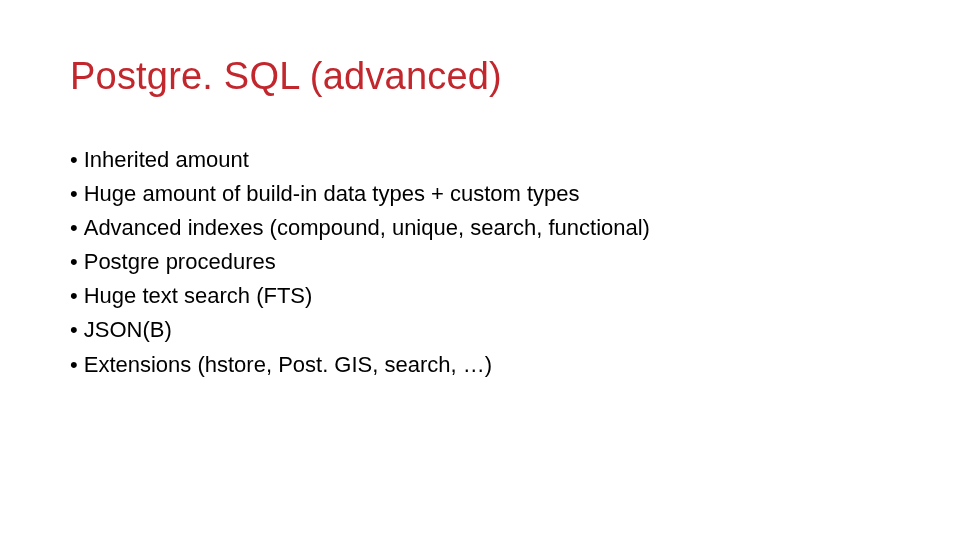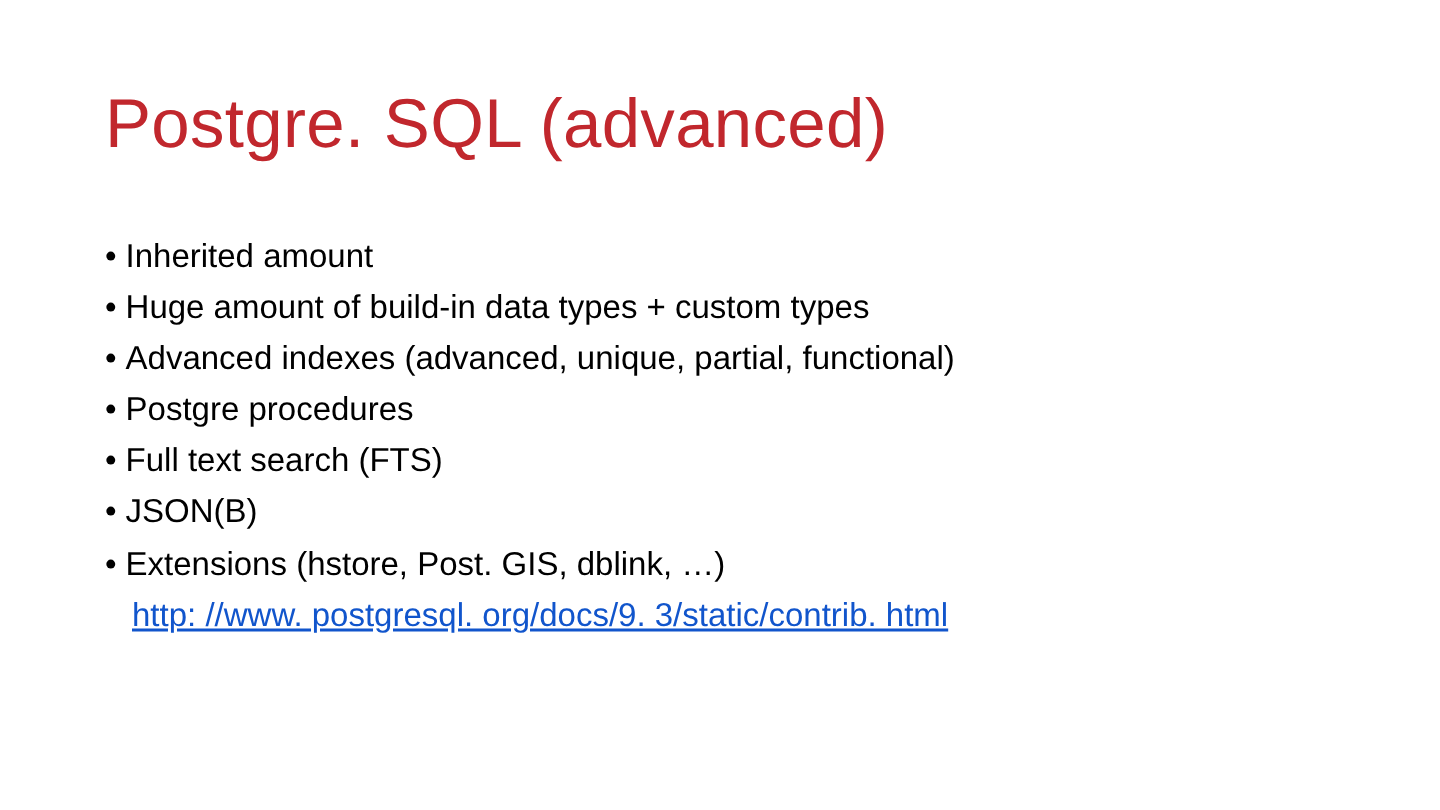--- a/index.html
+++ b/index.html
@@ -12,21 +12,21 @@
     overflow: hidden;
   }
   .slide {
     box-sizing: border-box;
     width: 960px;
     height: 540px;
     padding: 55px 70px 40px 70px;
     position: relative;
   }
   .title {
-    font-size: 46px;
+    font-size: 38px;
     font-weight: 400;
     color: #c1272d;
     margin: 0 0 45px 0;
     letter-spacing: 0.2px;
   }
   .bullets {
     font-size: 22px;
     color: #000000;
     line-height: 1.55;
   }
@@ -65,42 +65,39 @@
       <span class="bullet-text">Inherited amount</span>
     </div>
 
     <div class="bullet">
       <span class="bullet-mark">•</span>
       <span class="bullet-text">Huge amount of build-in data types + custom types</span>
     </div>
 
     <div class="bullet">
       <span class="bullet-mark">•</span>
-      <span class="bullet-text">Advanced indexes (advanced, unique, partial, functional)</span>
+      <span class="bullet-text">Advanced indexes (compound, unique, search, functional)</span>
     </div>
 
     <div class="bullet">
       <span class="bullet-mark">•</span>
       <span class="bullet-text">Postgre procedures</span>
     </div>
 
     <div class="bullet">
       <span class="bullet-mark">•</span>
-      <span class="bullet-text">Full text search (FTS)</span>
+      <span class="bullet-text">Huge text search (FTS)</span>
     </div>
 
     <div class="bullet">
       <span class="bullet-mark">•</span>
       <span class="bullet-text">JSON(B)</span>
     </div>
 
     <div class="bullet">
       <span class="bullet-mark">•</span>
-      <span class="bullet-text">Extensions (hstore, Post. GIS, dblink, …)</span>
+      <span class="bullet-text">Extensions (hstore, Post. GIS, search, …)</span>
     </div>
 
-    <div class="sublink">
-      <a href="#">http: //www. postgresql. org/docs/9. 3/static/contrib. html</a>
-    </div>
 
   </div>
 
 </div>
 
 </body></html>

